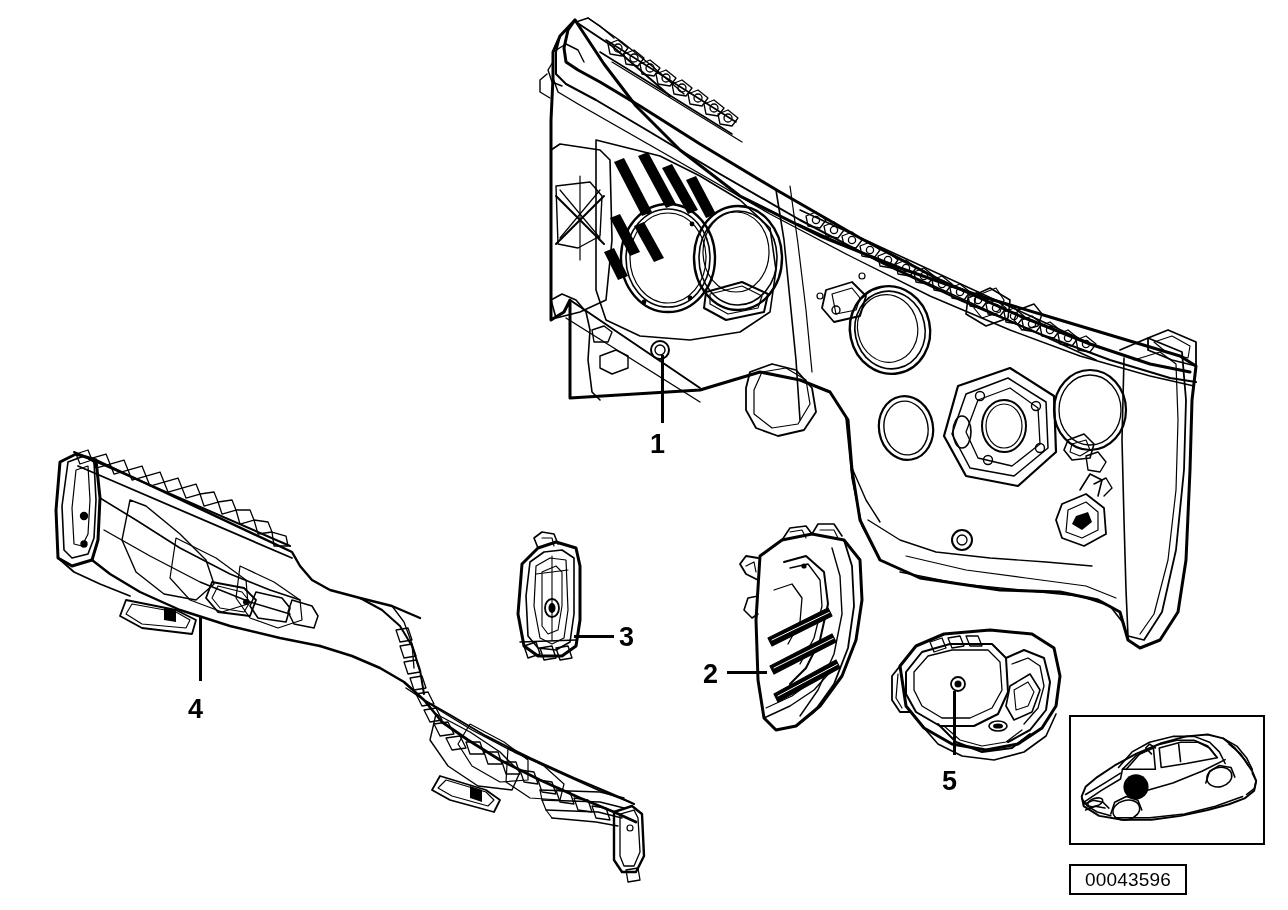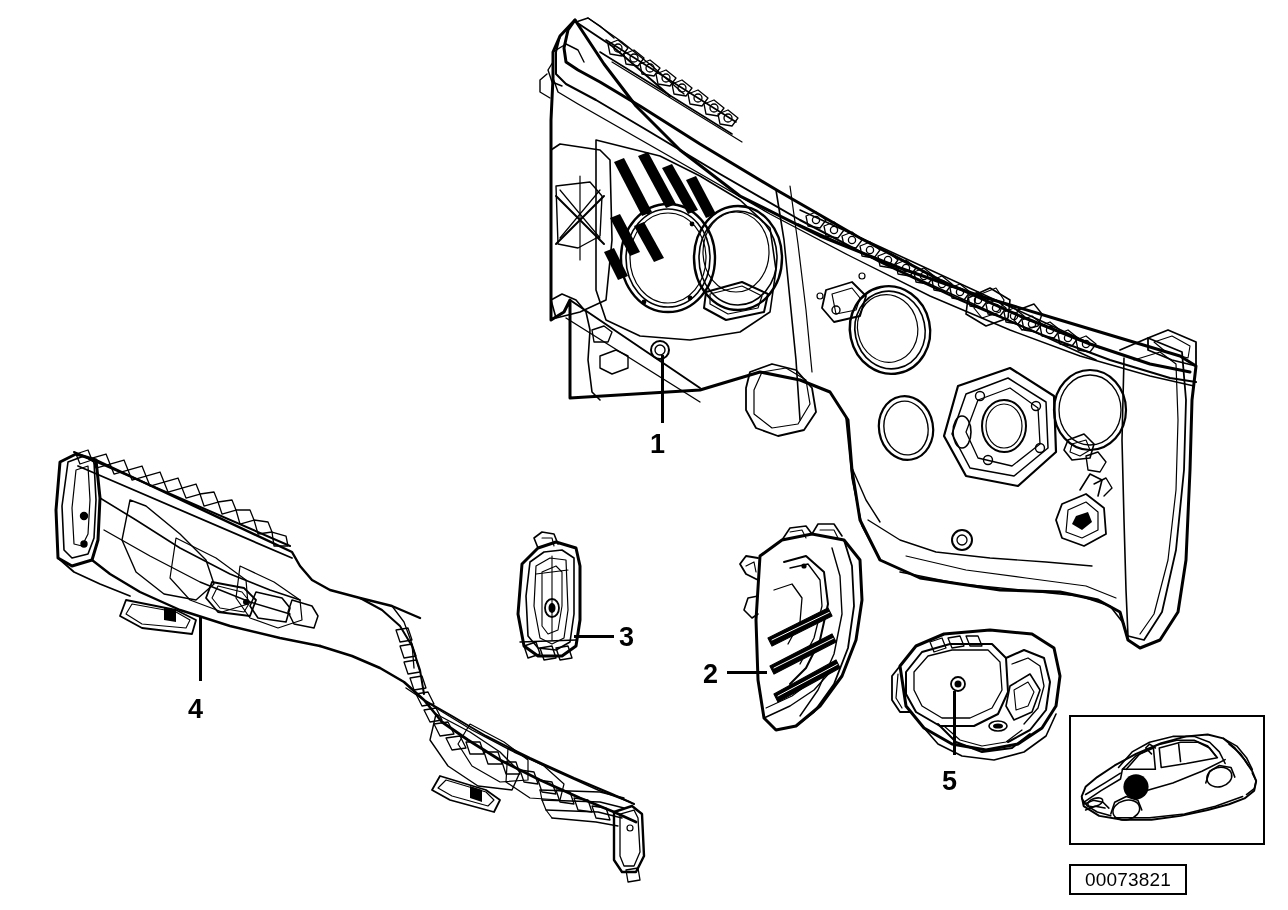--- a/index.html
+++ b/index.html
@@ -534,16 +534,16 @@
         <path d="M82 38 L76 32 L80 28 L86 32"></path>
 
         <path d="M186 58 L190 66 L188 74 L180 80"></path>
       </g>
 
       <circle cx="66" cy="72" r="13" fill="#000000" stroke="none"></circle>
     </svg>
   </div>
 
   <div id="id-box">
-    <span id="id-label">00073821</span>
+    <span id="id-label">00043596</span>
   </div>
 
 </div>
 
 </body></html>

